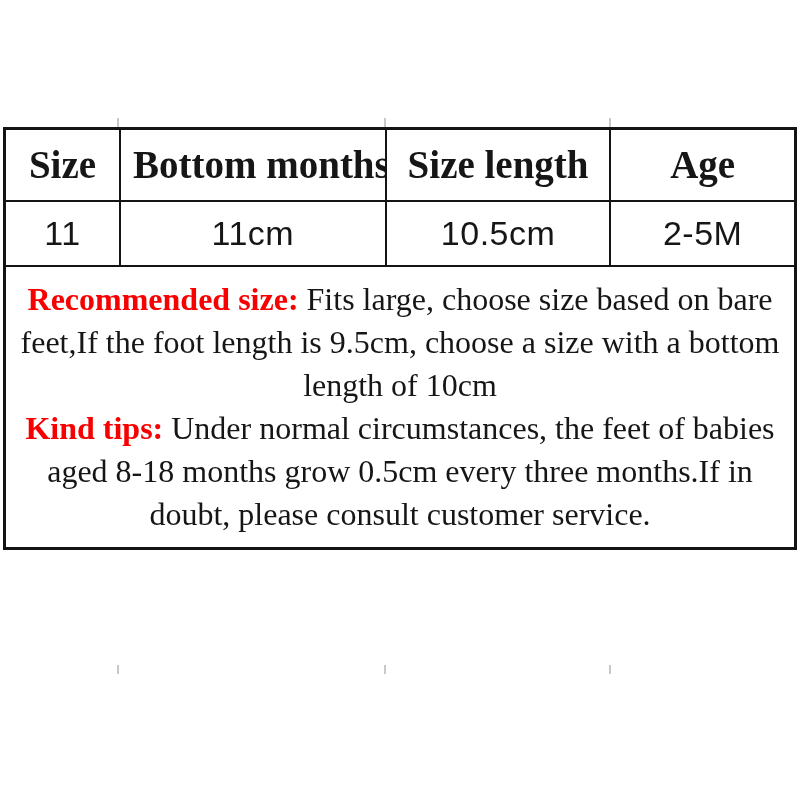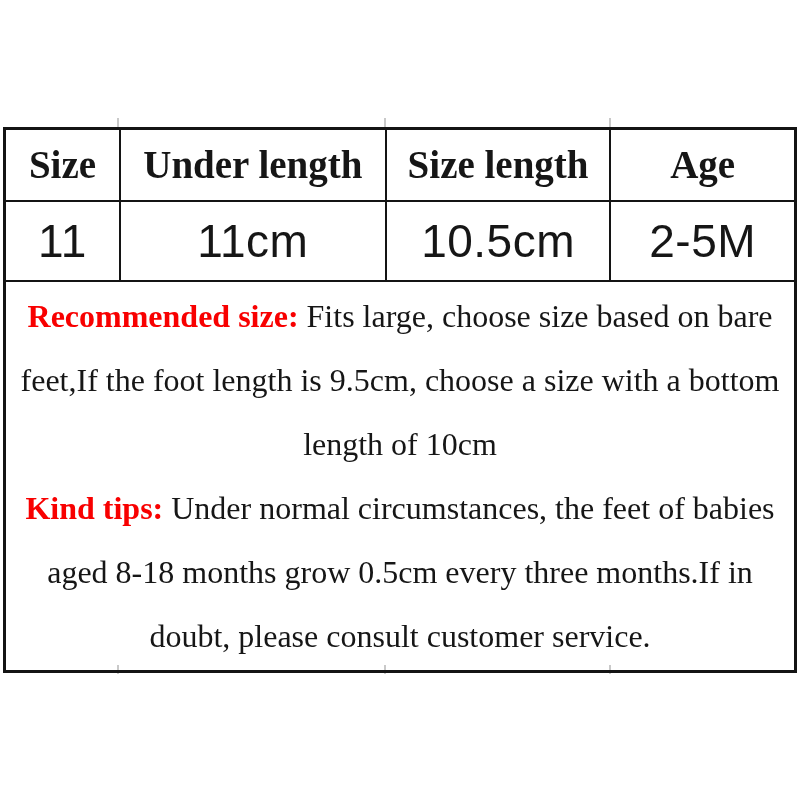--- a/index.html
+++ b/index.html
@@ -63,31 +63,31 @@
     height: 72px;
     font-family: "Liberation Serif", serif;
     font-weight: bold;
     font-size: 39px;
     white-space: nowrap;
     color: var(--text);
   }
   tbody tr.data-row td {
     height: 58px;
     font-family: "Liberation Sans", sans-serif;
-    font-size: 46px;
+    font-size: 34px;
     font-weight: 400;
     letter-spacing: 0.5px;
     color: var(--text);
   }
   td.notes {
     height: 283px;
     padding: 2px 10px;
     font-family: "Liberation Serif", serif;
     font-size: 32px;
-    line-height: 64px;
+    line-height: 43px;
     text-align: center;
     color: var(--text);
   }
   td.notes p { margin: 0; }
   .hl {
     color: var(--highlight);
     font-weight: bold;
   }
 </style>
 </head>
@@ -105,21 +105,21 @@
   <table class="size-table">
     <colgroup>
       <col class="c0">
         <col class="c1">
         <col class="c2">
         <col class="c3">
     </colgroup>
     <thead>
       <tr>
         <th>Size</th>
-        <th>Under length</th>
+        <th>Bottom months</th>
         <th>Size length</th>
         <th>Age</th>
       </tr>
     </thead>
     <tbody>
       <tr class="data-row">
         <td>11</td>
         <td>11cm</td>
         <td>10.5cm</td>
         <td>2-5M</td>

